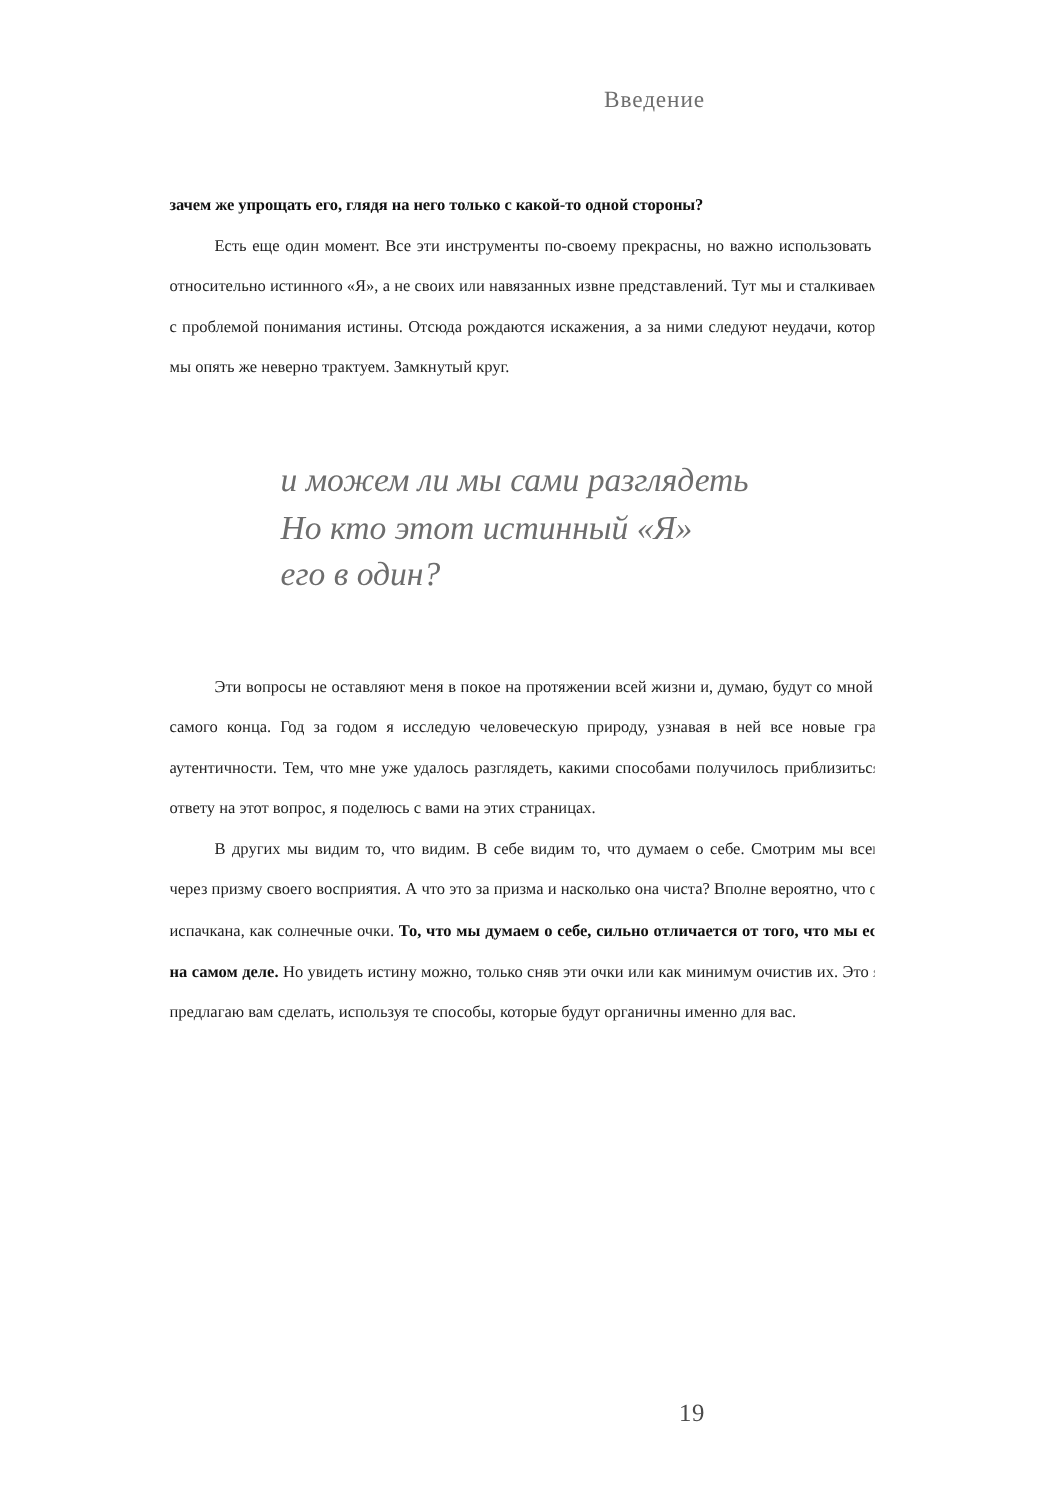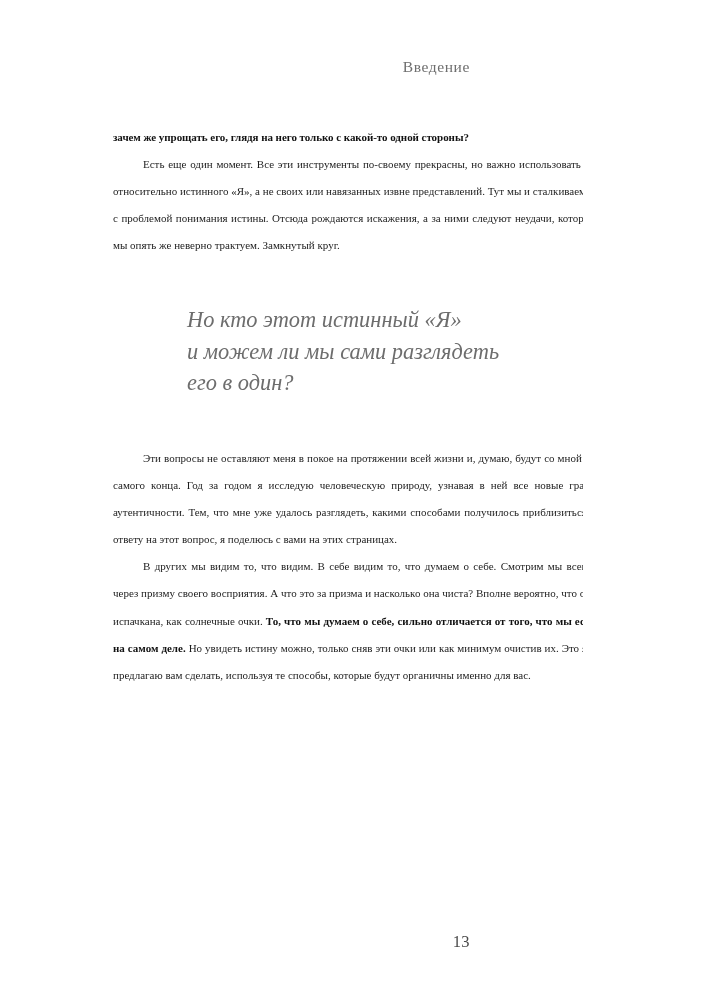--- a/index.html
+++ b/index.html
@@ -106,32 +106,32 @@
   <div class="text-column">
 
     <p class="body-par lead-bold">зачем же упрощать его, глядя на него только с какой-то одной стороны?</p>
 
     <p class="body-par indent">Есть еще один момент. Все эти инструменты по-своему прекрасны, но важно использовать их относительно истинного «Я», а не своих или навязанных извне представлений. Тут мы и сталкиваемся с проблемой понимания истины. Отсюда рождаются искажения, а за ними следуют неудачи, которые мы опять же неверно трактуем. Замкнутый круг.</p>
 
     <div class="pq-spacer-top"></div>
 
     <blockquote class="pull-quote-wrap">
       <p class="pull-quote">
+        <span class="pq-line">и можем ли мы сами разглядеть</span>
         <span class="pq-line">Но кто этот истинный «Я»</span>
-        <span class="pq-line">и можем ли мы сами разглядеть</span>
         <span class="pq-line">его в один?</span>
       </p>
     </blockquote>
 
     <div class="pq-spacer-bottom"></div>
 
     <p class="body-par indent">Эти вопросы не оставляют меня в покое на протяжении всей жизни и, думаю, будут со мной до самого конца. Год за годом я исследую человеческую природу, узнавая в ней все новые грани аутентичности. Тем, что мне уже удалось разглядеть, какими способами получилось приблизиться к ответу на этот вопрос, я поделюсь с вами на этих страницах.</p>
 
     <p class="body-par indent">
       <span>В других мы видим то, что видим. В себе видим то, что думаем о себе. Смотрим мы всегда через призму своего восприятия. А что это за призма и насколько она чиста? Вполне вероятно, что она испачкана, как солнечные очки. </span><strong class="inline-bold">То, что мы думаем о себе, сильно отличается от того, что мы есть на самом деле.</strong><span> Но увидеть истину можно, только сняв эти очки или как минимум очистив их. Это я и предлагаю вам сделать, используя те способы, которые будут органичны именно для вас.</span>
     </p>
 
 
   </div>
 
-  <div class="folio">13</div>
+  <div class="folio">19</div>
 
 </div>
 
 </body></html>

